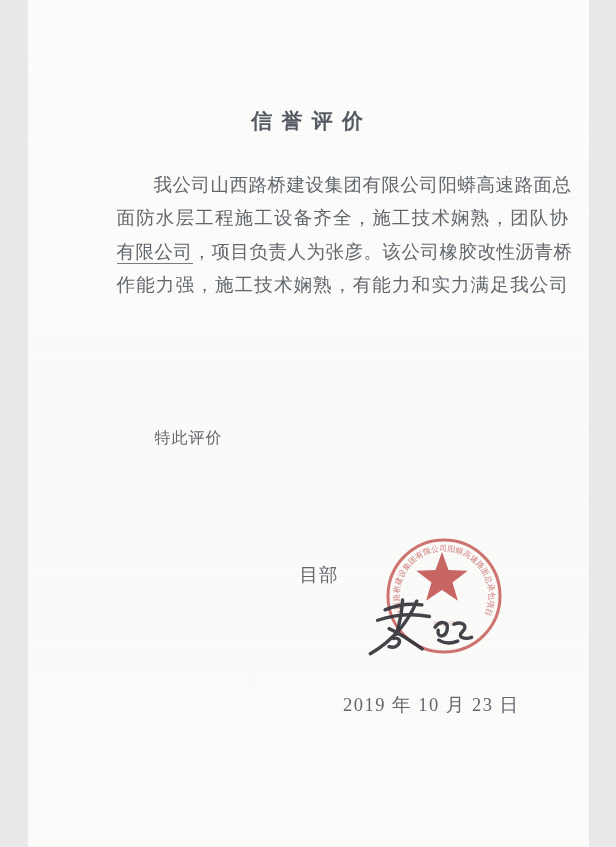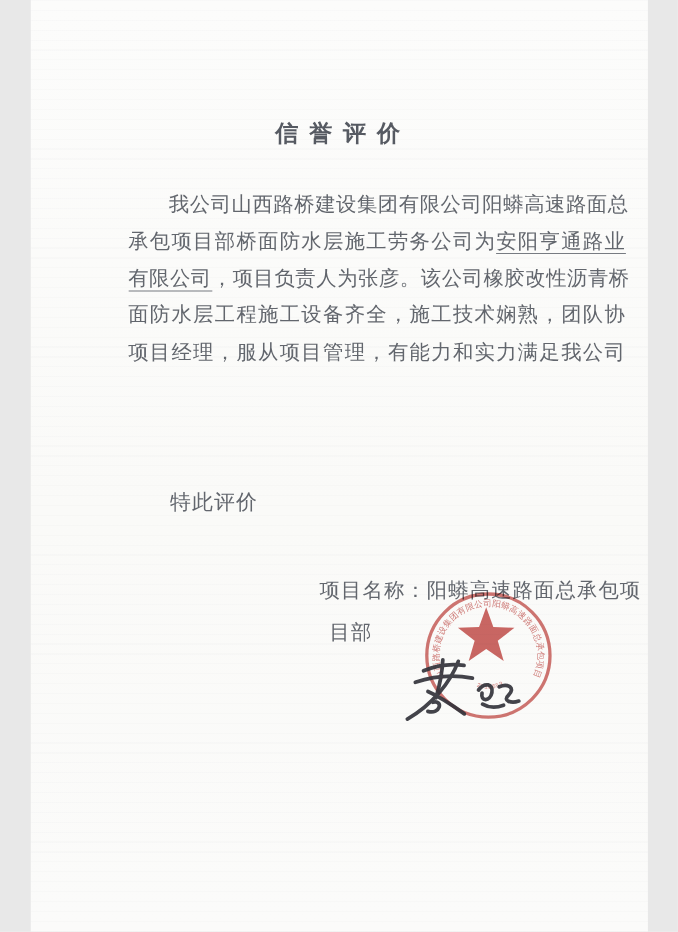--- a/index.html
+++ b/index.html
@@ -4,21 +4,21 @@
 <style>
   html,body { margin:0; padding:0; background:#e8e8e8; }
   .page {
     position:relative;
     width:561px; height:847px;
     margin:0 auto;
     background:
       repeating-linear-gradient(180deg, rgba(185,188,195,0.05) 0px, rgba(185,188,195,0.05) 1px, transparent 1px, transparent 9px),
       linear-gradient(180deg,#fcfcfb 0%, #fafaf8 55%, #fbfbfa 100%);
     overflow:hidden;
-    font-family:Liberation Sans, sans-serif;
+    font-family:Liberation Serif, serif;
     color:#62666d;
   }
   .doc-title {
     position:absolute; top:107px; left:0; width:100%;
     text-align:center;
     font-size:21px; font-weight:600; letter-spacing:2px;
     color:#565a62;
   }
   .body-paragraph {
     position:absolute; top:169px; left:89px; width:452px;
@@ -26,22 +26,22 @@
   }
   .para-line {
     line-height:33.4px; height:33.4px;
     text-align:justify; text-align-last:justify;
     white-space:nowrap;
   }
   .para-line.indent { text-indent:2em; }
   .para-line.last { text-align-last:left; white-space:normal; }
   .u { border-bottom:1.4px solid rgba(95,100,108,0.85); padding-bottom:1px; }
   .closing {
-    position:absolute; top:444px; left:127px;
-    font-size:19px; letter-spacing:1px;
+    position:absolute; top:428px; left:127px;
+    font-size:16px; letter-spacing:1px;
   }
   .signoff-line { position:absolute; font-size:18.5px; letter-spacing:1px; }
   .project-name-line1 { top:524px; left:263px; }
   .project-name-line2 { top:562px; left:272px; }
   .project-manager-line { top:628px; left:263px; }
   .doc-date {
     position:absolute; top:692px; right:69px;
     font-size:18.5px; letter-spacing:1.5px;
   }
   .seal-wrap {
@@ -55,34 +55,31 @@
 </style>
 </head>
 <body>
 
 <div class="page">
 
   <div class="doc-title">信 誉 评 价</div>
 
   <div class="body-paragraph">
       <div class="para-line indent"><span>我公司山西路桥建设集团有限公司阳蟒高速路面总</span></div>
-      <div class="para-line"><span>承包项目部桥面防水层施工劳务公司为</span><span class="u">安阳亨通路业</span></div>
+      <div class="para-line"><span>面防水层工程施工设备齐全，施工技术娴熟，团队协</span></div>
       <div class="para-line"><span class="u">有限公司</span><span>，项目负责人为张彦。该公司橡胶改性沥青桥</span></div>
-      <div class="para-line"><span>面防水层工程施工设备齐全，施工技术娴熟，团队协</span></div>
-      <div class="para-line"><span>项目经理，服从项目管理，有能力和实力满足我公司</span></div>
+      <div class="para-line"><span>作能力强，施工技术娴熟，有能力和实力满足我公司</span></div>
     </div>
 
   <div class="closing">特此评价</div>
 
-  <div class="signoff-line project-name-line1">
-    <span>项目名称：</span><span>阳蟒高速路面总承包项</span>
-  </div>
   <div class="signoff-line project-name-line2">目部</div>
 
 
+  <div class="doc-date">2019 年 10 月 23 日</div>
 
   <div class="seal-wrap">
     <svg width="124" height="122" viewBox="0 0 124 122">
       <defs>
         <filter id="sblur" x="-10%" y="-10%" width="120%" height="120%">
           <feGaussianBlur stdDeviation="0.45"></feGaussianBlur>
         </filter>
         <path id="sealArc" d="M 21.9 80.4 A 45 45 0 1 1 102.1 80.4" fill="none"></path>
         <path id="sealCodeArc" d="M 49.3 87.2 A 30 30 0 0 0 74.7 87.2" fill="none"></path>
       </defs>

